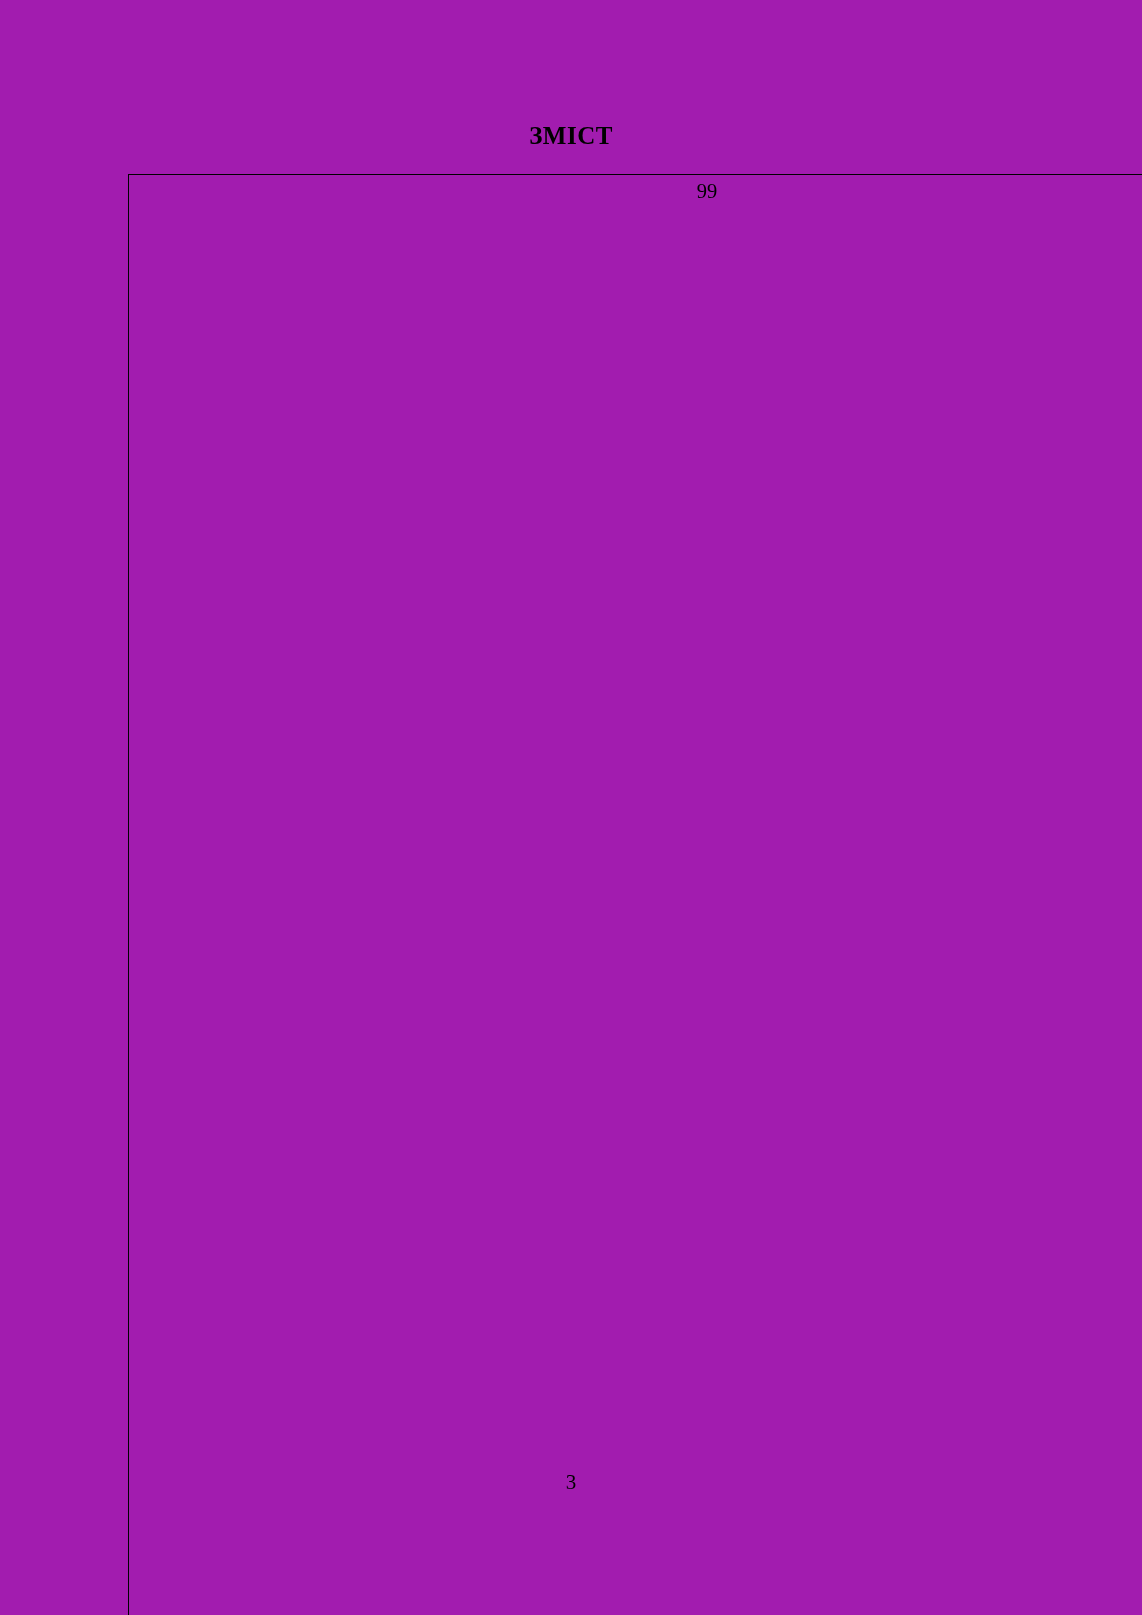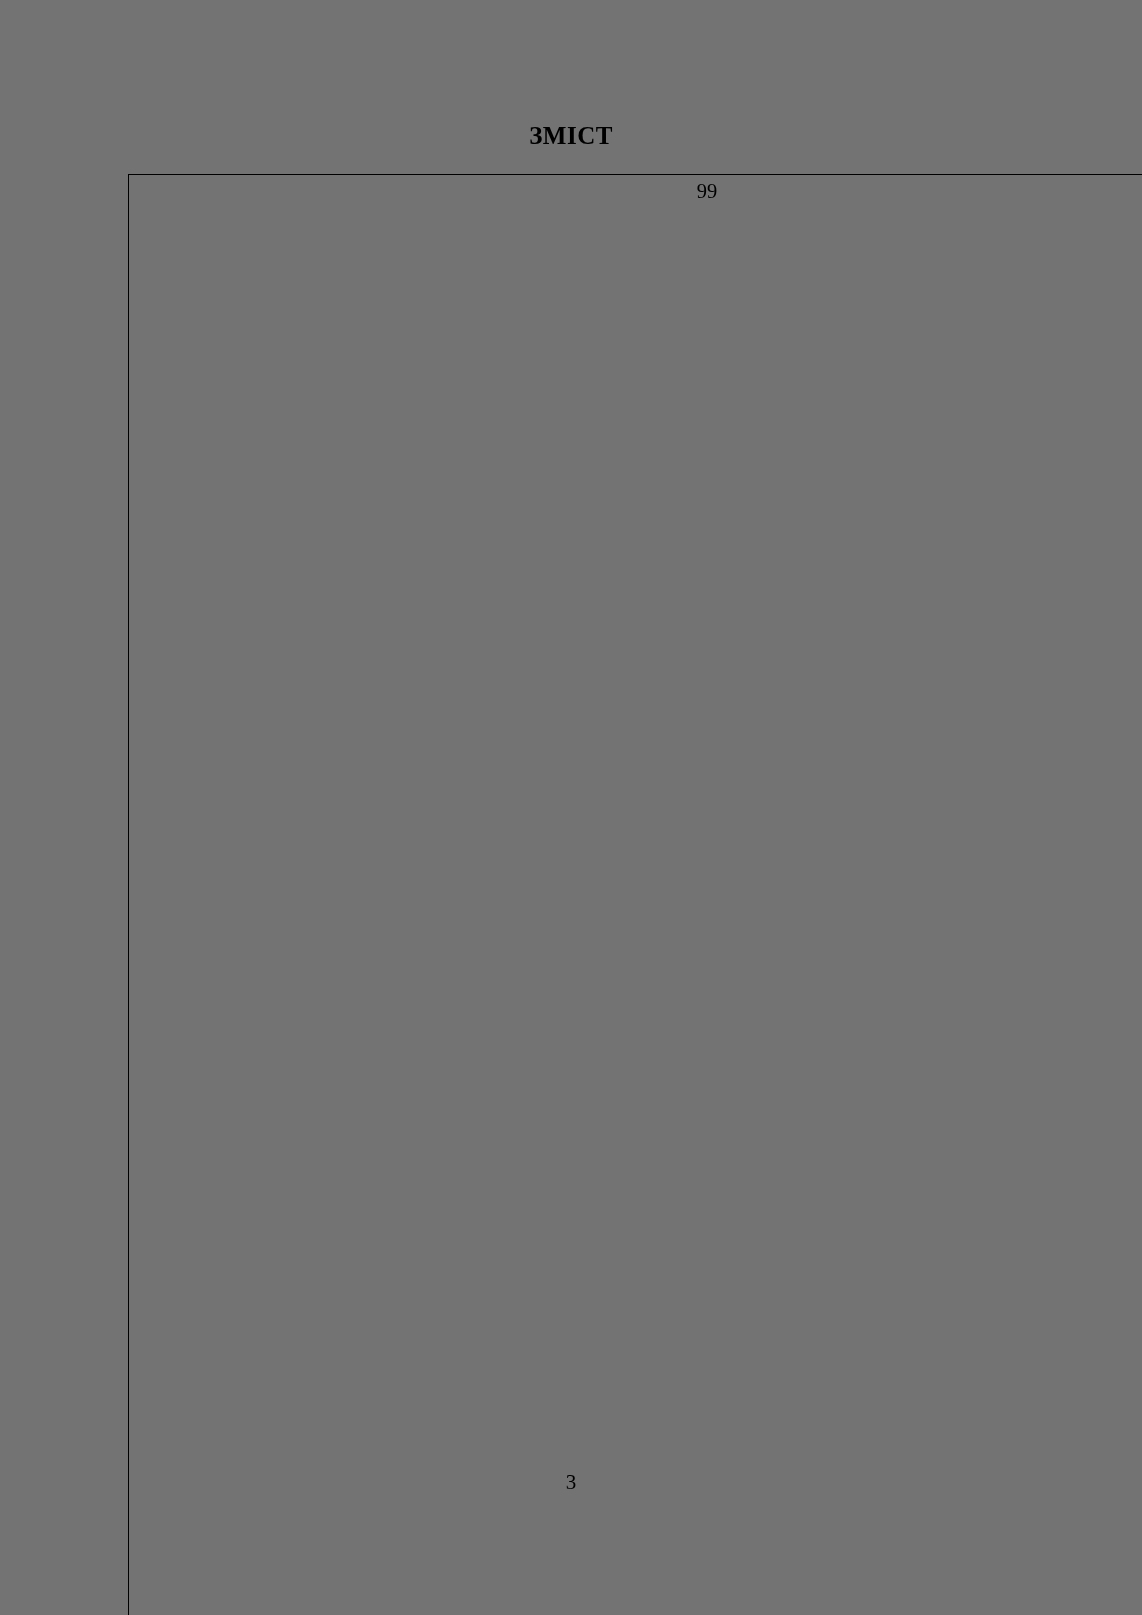--- a/index.html
+++ b/index.html
@@ -16,21 +16,21 @@
     color: #000000;
     overflow: hidden;
   }
 
   .page {
     position: absolute;
     left: 0;
     top: 0;
     width: 1142px;
     height: 1615px;
-    background: #737373;
+    background: #a21caf;
   }
 
   .doc-title {
     position: absolute;
     left: 0;
     top: 122px;
     width: 1142px;
     text-align: center;
     font-size: 25px;
     font-weight: bold;

